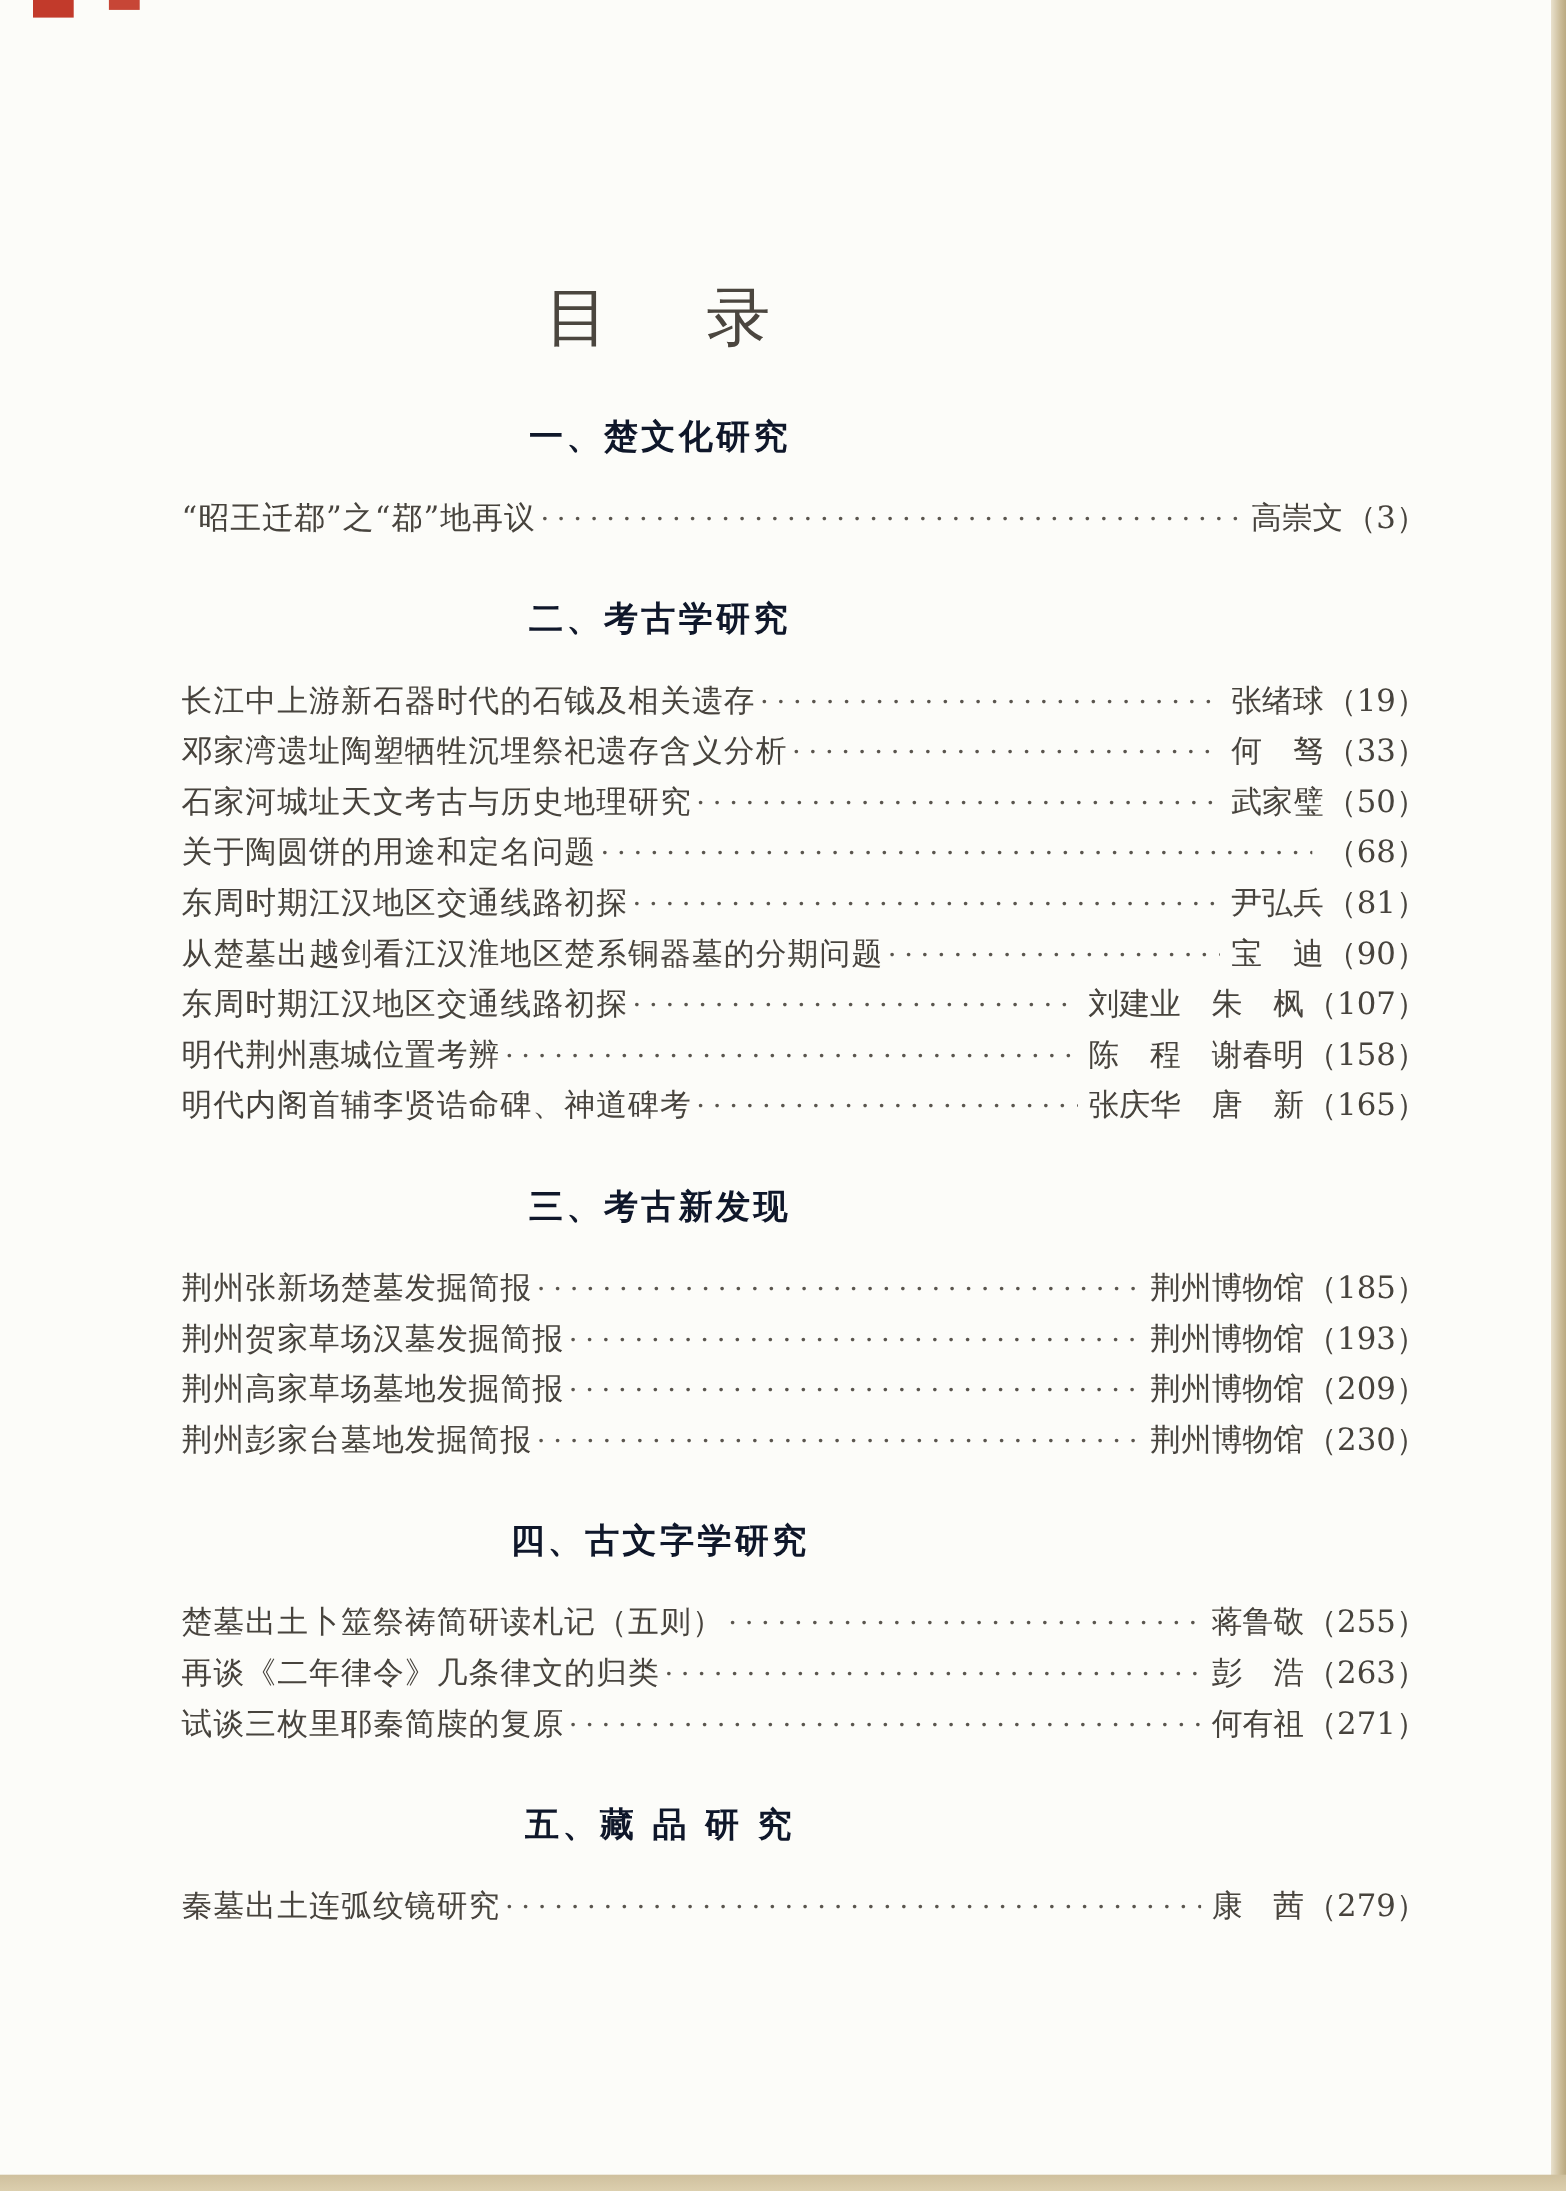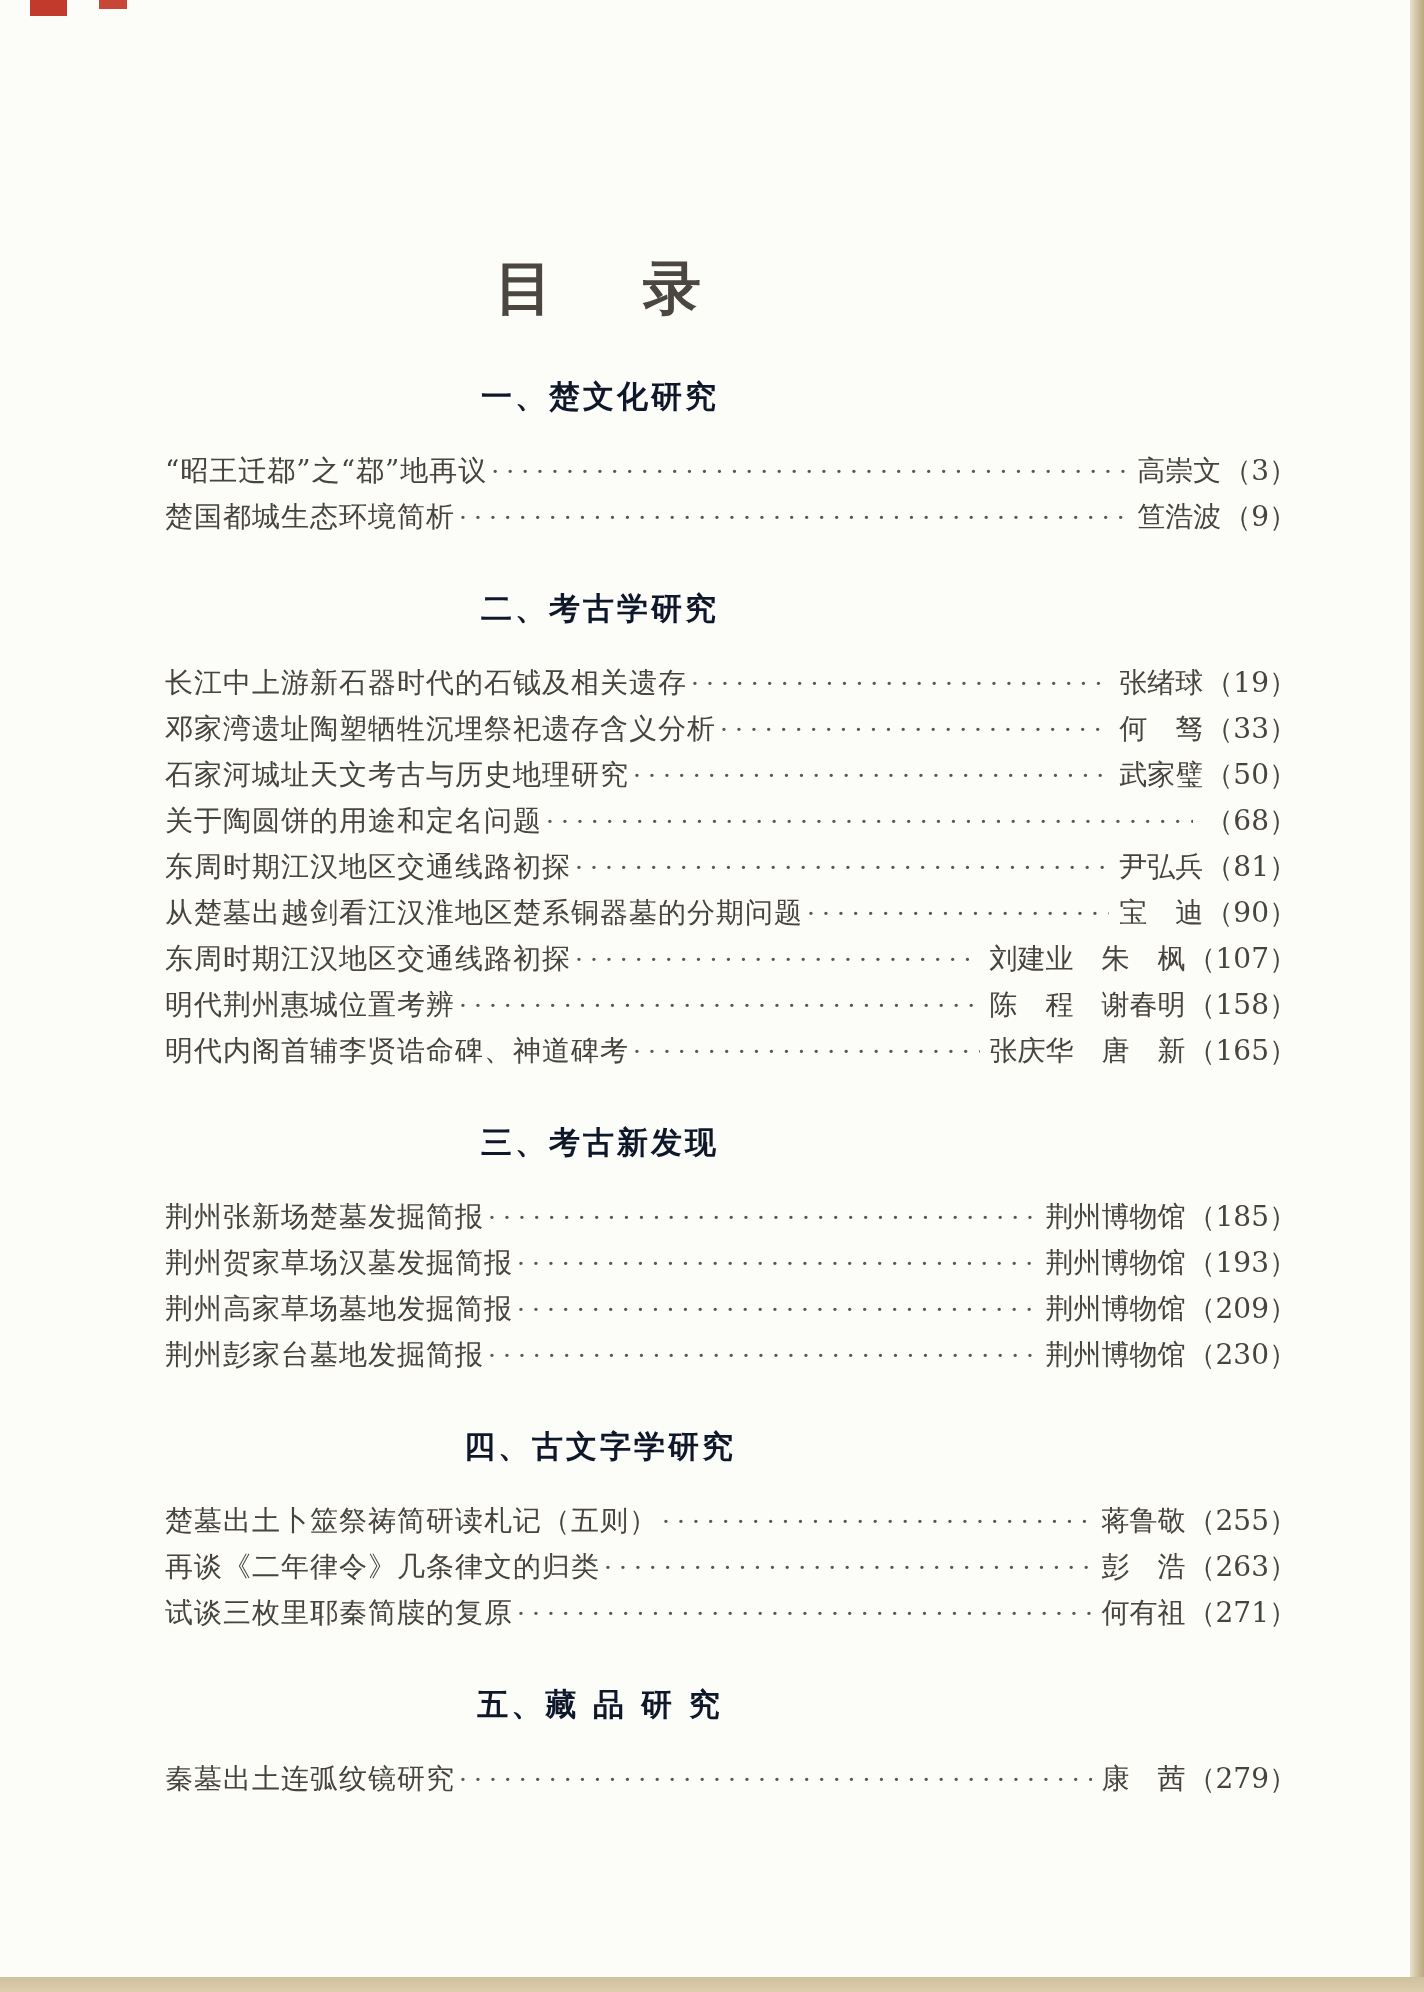--- a/index.html
+++ b/index.html
@@ -27,21 +27,21 @@
   .red-mark-b{
     position:absolute;left:99px;top:0;width:28px;height:9px;
     background:#c74636;
   }
   
   .page-title{
     width:1200px;
     padding-top:250px;
     text-align:center;
     font-size:58px;
-    font-weight:bold;
+    font-weight:normal;
     letter-spacing:4px;
     word-spacing:62px;
     color:#4b463f;
   }
   
   .section-head{
     width:1200px;
     margin-top:48px;
     text-align:center;
     font-family:"DejaVu Sans", sans-serif;
@@ -91,28 +91,20 @@
 <div class="section-head">一、楚文化研究</div>
 <div class="entries">
   <div class="entry">
     <span class="etitle">“昭王迁鄀”之“鄀”地再议</span>
     <span class="leader"></span>
     <span class="authors">
         <span class="author">高崇文</span>
       </span>
     <span class="epage">（3）</span>
   </div>
-  <div class="entry">
-    <span class="etitle">楚国都城生态环境简析</span>
-    <span class="leader"></span>
-    <span class="authors">
-        <span class="author">笪浩波</span>
-      </span>
-    <span class="epage">（9）</span>
-  </div>
 </div>
 
 <div class="section-head">二、考古学研究</div>
 <div class="entries">
   <div class="entry">
     <span class="etitle">长江中上游新石器时代的石钺及相关遗存</span>
     <span class="leader"></span>
     <span class="authors">
         <span class="author">张绪球</span>
       </span>

